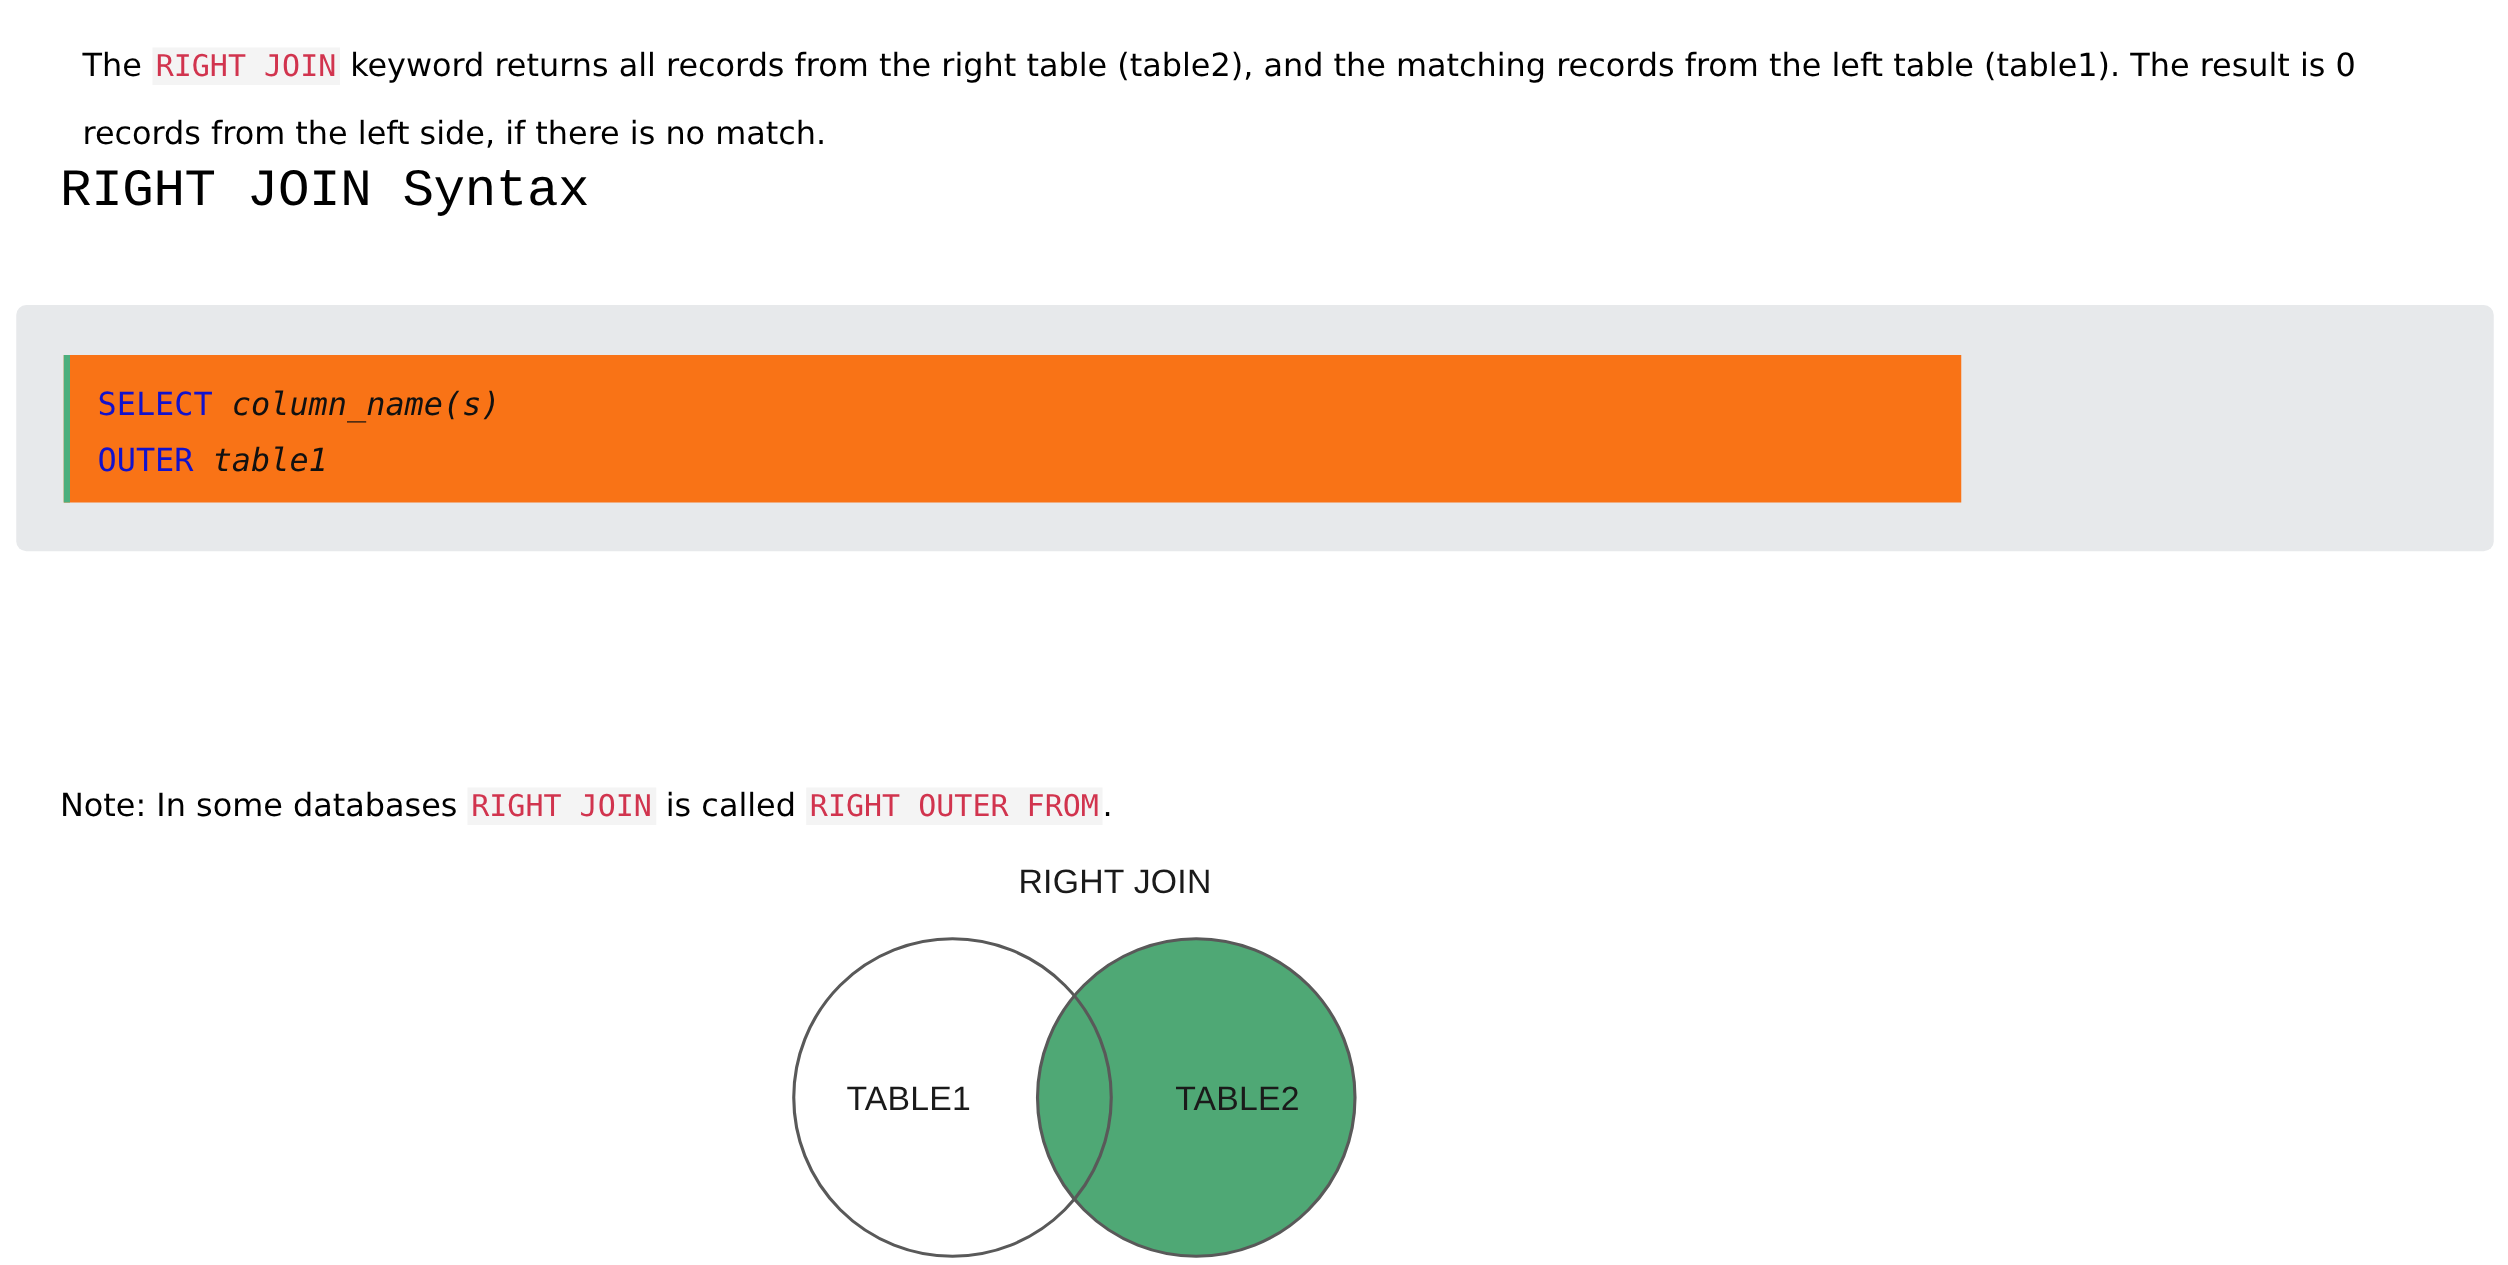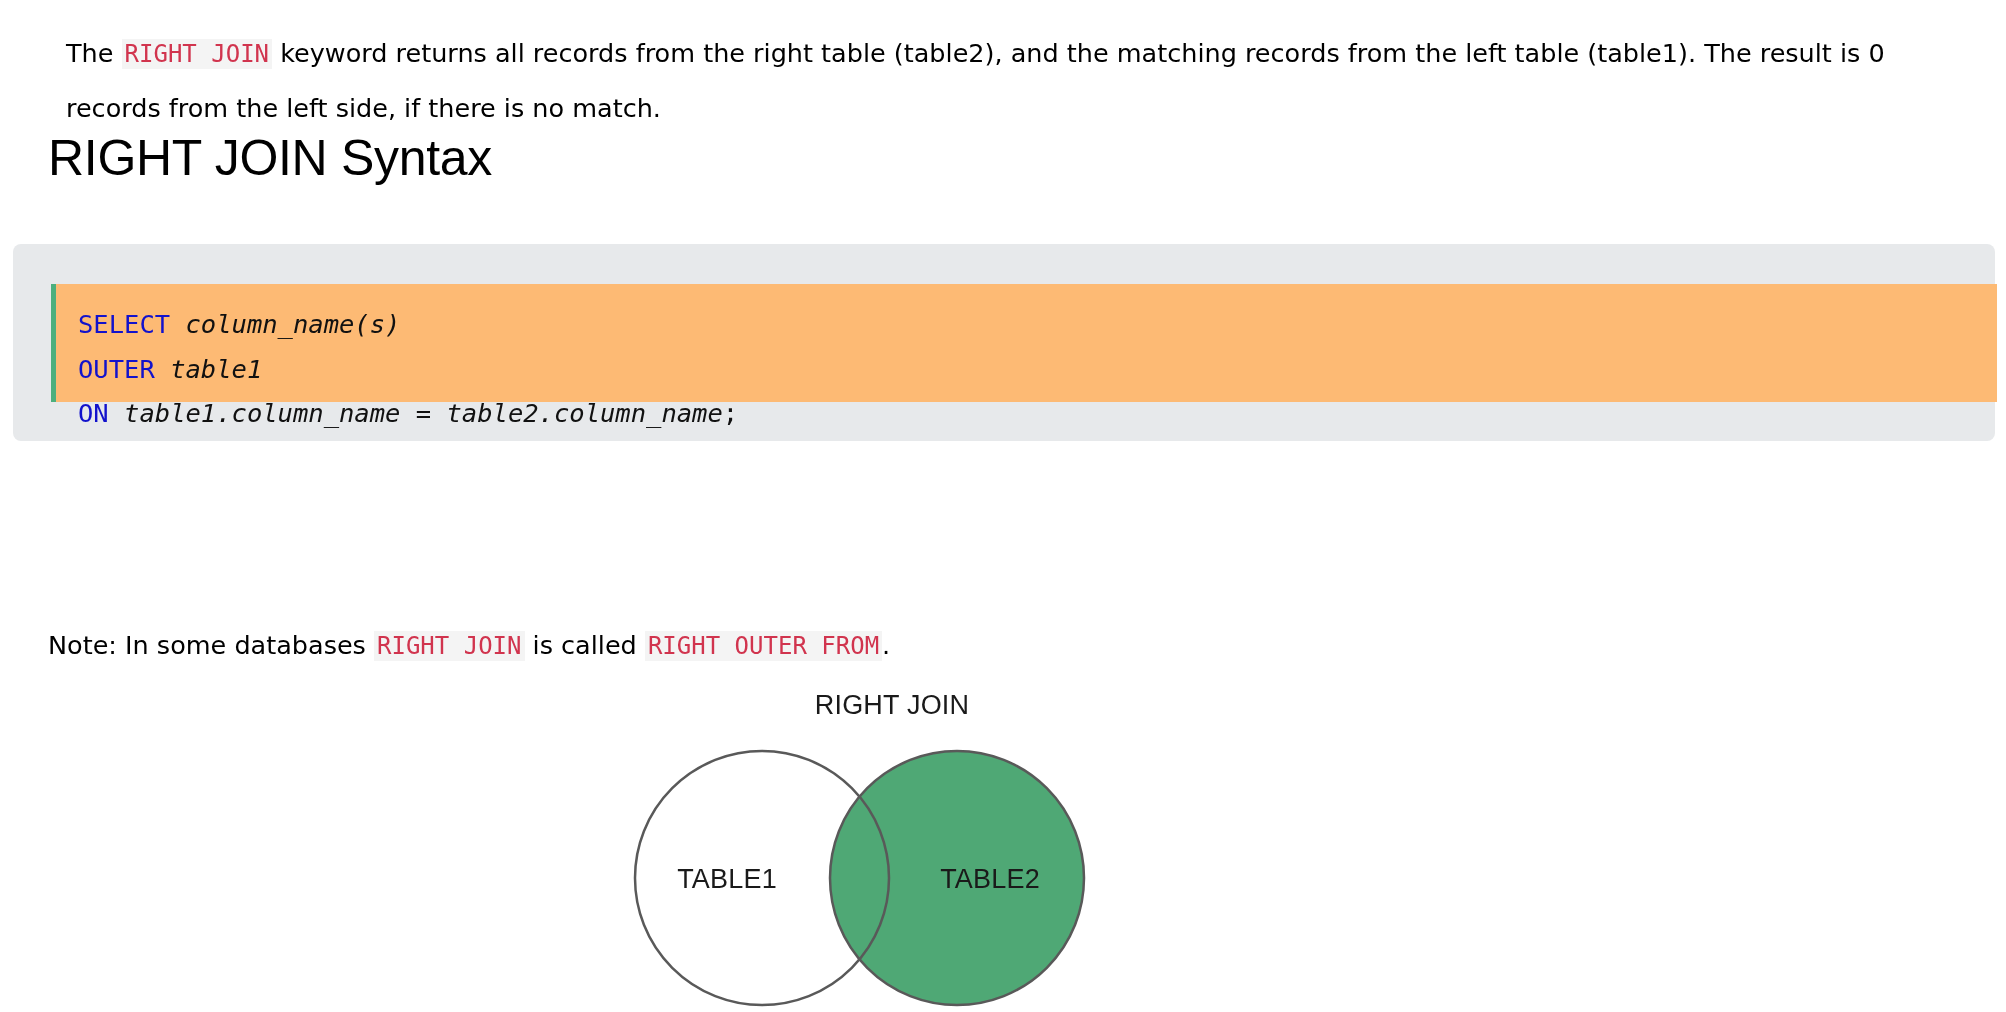--- a/index.html
+++ b/index.html
@@ -35,22 +35,22 @@
     font-size: 24px;
     letter-spacing: 0px;
     padding: 1px 3px;
   }
 
   
   .heading {
     position: absolute;
     left: 48px;
     top: 129px;
-    font-family: Liberation Sans, sans-serif;
-    font-size: 50px;
+    font-family: Liberation Mono, monospace;
+    font-size: 42px;
     font-weight: 400;
     letter-spacing: -0.3px;
     color: #000000;
     margin: 0;
   }
 
   
   .code-outer {
     position: absolute;
     left: 13px;
@@ -58,23 +58,23 @@
     width: 1982px;
     height: 197px;
     background: #E7E9EB;
     border-radius: 8px;
     box-sizing: border-box;
   }
   .code-inner {
     position: absolute;
     left: 38px;
     top: 40px;
-    width: 1946px;
+    width: 1518px;
     height: 118px;
-    background: #fdba74;
+    background: #f97316;
     border-left: 5px solid #4CAF7D;
     box-sizing: border-box;
     padding: 18px 0 18px 22px;
   }
   .code-line {
     font-family: "DejaVu Sans Mono", monospace;
     font-size: 25.5px;
     line-height: 44.5px;
     white-space: pre;
     color: #222222;
@@ -143,21 +143,20 @@
 <h2 class="heading">RIGHT JOIN Syntax</h2>
 
 <div class="code-outer">
   <div class="code-inner">
 
     <div class="code-line"><span class="kw">SELECT</span><span class="pn"> </span><span class="idf">column_name(s)</span><span class="pn"></span></div>
 
     <div class="code-line"><span class="kw">OUTER</span><span class="pn"> </span><span class="idf">table1</span><span class="pn"></span></div>
 
 
-    <div class="code-line"><span class="kw">ON</span><span class="pn"> </span><span class="idf">table1.column_name = table2.column_name</span><span class="pn">;</span></div>
 
   </div>
 </div>
 
 <p class="note"><b>Note:</b><span> In some databases </span><span class="code-inline">RIGHT JOIN</span><span> is called </span><span class="code-inline">RIGHT OUTER FROM</span><span>.</span></p>
 
 <div class="venn">
   <div class="venn-title">RIGHT JOIN</div>
   <svg class="venn-svg" width="560" height="274" viewBox="0 0 560 274">
 

